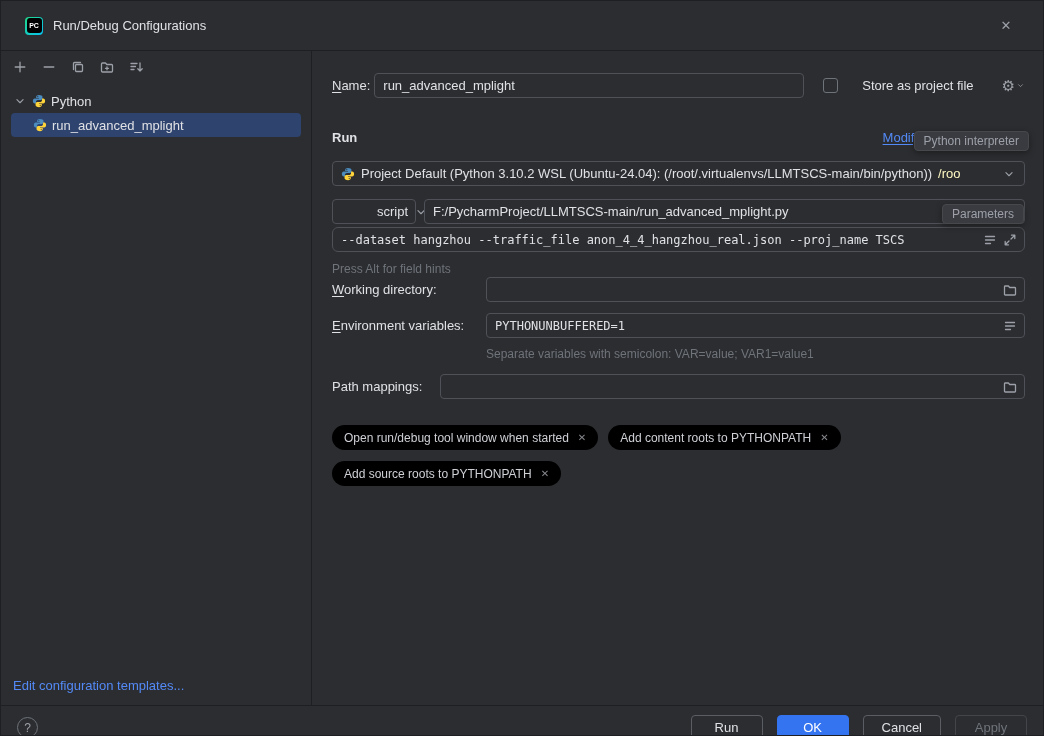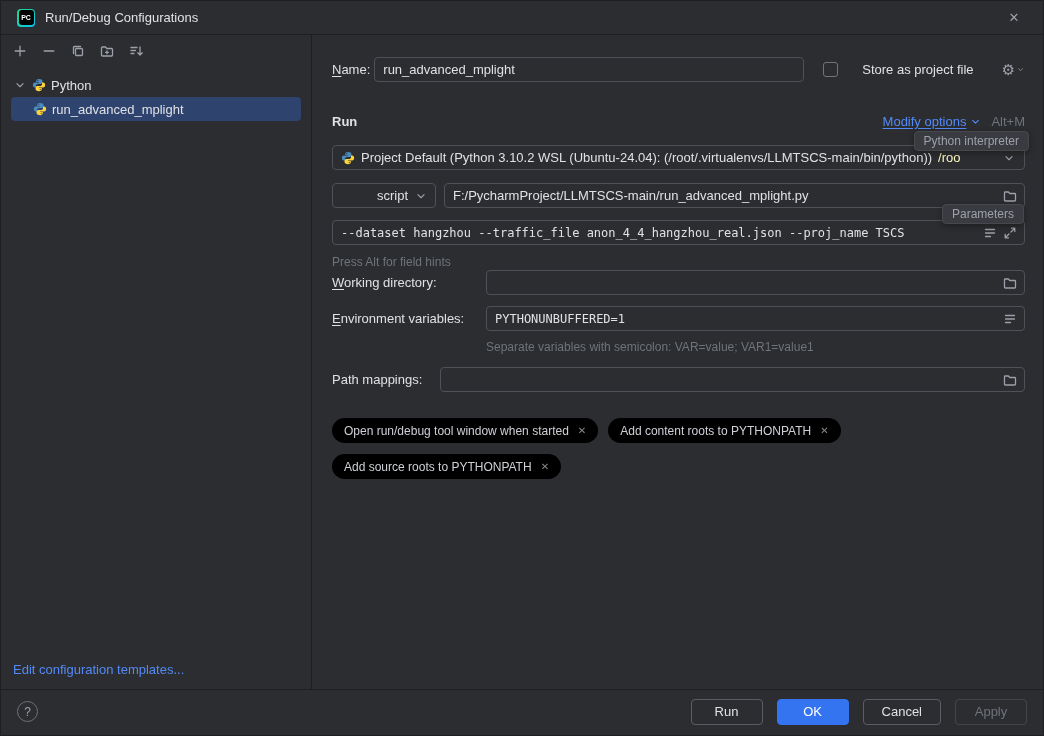--- a/index.html
+++ b/index.html
@@ -6,21 +6,21 @@
   html,body { background:#1e1f22; }
   .window {
     width:1044px; height:736px; background:#2b2d30; color:#dfe1e5;
     font-family:"Liberation Sans",sans-serif; font-size:13px;
     position:relative; overflow:hidden; border:1px solid #1e1f22;
   }
   svg.ic { stroke:#9da0a8; fill:none; stroke-width:1.3; stroke-linecap:round; stroke-linejoin:round; }
   svg.ic-blue { stroke:#548af7; fill:none; stroke-width:1.4; stroke-linecap:round; stroke-linejoin:round; }
 
   
-  .titlebar { height:34px; display:flex; align-items:center; padding:0 16px; border-bottom:1px solid #1e1f22; }
+  .titlebar { height:50px; display:flex; align-items:center; padding:0 24px; border-bottom:1px solid #1e1f22; }
   .app-icon { width:18px; height:18px; border-radius:4px; position:relative; margin-right:10px;
     background:linear-gradient(135deg,#21d789 0%,#07c3f2 100%); flex:none; }
   .app-icon-inner { position:absolute; inset:1.5px; background:#000; border-radius:3px;
     display:flex; align-items:center; justify-content:center;
     font-size:7px; font-weight:bold; color:#fff; }
   .title { color:#dfe1e5; }
   .close-btn { margin-left:auto; color:#9da0a8; width:26px; height:26px; display:flex;
     align-items:center; justify-content:center; font-size:13px; cursor:default; }
 
   
@@ -61,23 +61,23 @@
   .gear-glyph { font-size:15px; color:#9da0a8; line-height:1; }
 
   .run-header { display:flex; align-items:center; margin-top:32px; }
   .run-title { font-weight:bold; }
   .modify { margin-left:auto; color:#548af7; display:flex; align-items:center; gap:3px; cursor:pointer; }
   .modify .modify-text { text-decoration:underline; text-underline-offset:2px; }
   .shortcut { color:#6f737a; margin-left:9px; }
 
   .interp-row { margin-top:16px; }
   .script-row { margin-top:13px; display:flex; gap:8px; }
-  .target-combo { width:104px; flex:none;padding-left:44px; }
+  .target-combo { width:84px; flex:none;padding-left:44px; }
   .script-field { flex:1; }
-  .params-row { margin-top:12px; }
+  .params-row { margin-top:3px;border-radius:6px; }
   .alt-hint { margin-top:10px; }
   .wd-row { margin-top:1px; }
   .env-row { margin-top:11px; }
   .wd-row .lbl, .env-row .lbl { width:154px; }
   .env-hint { margin-top:9px; margin-left:154px; }
   .path-row { margin-top:13px; }
   .path-row .lbl { width:108px; }
   .grow-field { flex:1;align-items:center; }
 
   .chips-row { display:flex; gap:10px; }

